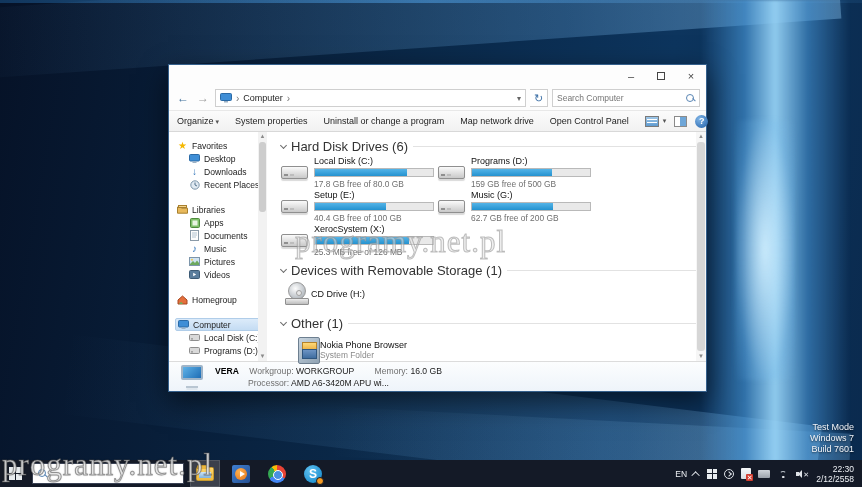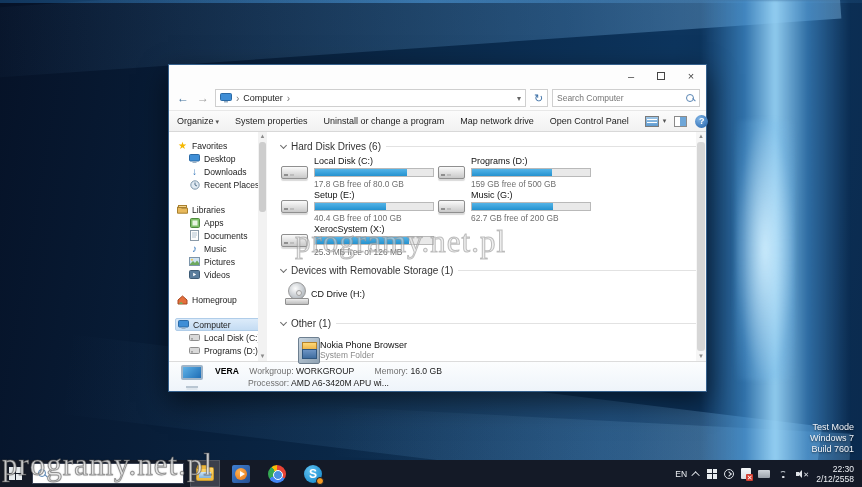--- a/index.html
+++ b/index.html
@@ -68,21 +68,21 @@
   .star { color:#f5b800; font-size:10px; }
   .note { color:#2f73b8; font-size:10px; }
   .dl-arrow { color:#2f73b8; font-weight:bold; font-size:10px; }
   .sb-scroll { position:absolute; right:0; top:0; bottom:0; width:9px; background:#f2f2f2; display:flex; flex-direction:column; align-items:center; }
   .sb-thumb { width:7px; height:70px; background:#cdcdcd; border-radius:3px; margin-top:1px; }
   .scroll-arrow { color:#8a8a8a; font-size:6px; line-height:9px; }
   .sb-scroll .scroll-arrow:last-child { margin-top:auto; }
   .main { flex:1; padding:4px 4px 0 14px; position:relative; min-width:0; }
   .main-scroll { position:absolute; right:0; top:0; bottom:0; width:10px; background:#f6f6f6; display:flex; flex-direction:column; align-items:center; }
   .ms-thumb { width:8px; flex:1; margin:1px 0; background:#d6d6d6; border-radius:3px; }
-  .group-header { display:flex; align-items:center; gap:5px; height:16px; margin-top:2px; color:#333; font-size:10px; }
+  .group-header { display:flex; align-items:center; gap:5px; height:16px; margin-top:2px; color:#333; font-size:13px; }
   .gh-chev { width:5px; height:5px; border-right:1.3px solid #6d6d6d; border-bottom:1.3px solid #6d6d6d; transform:rotate(45deg); margin-top:-2px; flex:none; }
   .gh-rule { flex:1; height:1px; background:#e2e2e2; margin-right:4px; }
   .drive-grid { display:grid; grid-template-columns:157px 157px; }
   .drive-tile { display:flex; gap:6px; height:34px; padding-top:2px; cursor:default; }
   .hdd-icon { width:27px; height:13px; margin-top:10px; background:linear-gradient(#fafafa,#c9c9c9); border:1px solid #8f8f8f; border-radius:2px; position:relative; flex:none; box-shadow:0 2px 1px rgba(0,0,0,.15); }
   .hdd-icon::after { content:""; position:absolute; left:2px; bottom:2px; width:4px; height:2px; background:#8f8f8f; box-shadow:6px 0 0 #bdbdbd; }
   .drive-info { width:120px; }
   .drive-name { color:#111; height:11px; white-space:nowrap; }
   .drive-bar { width:120px; height:9px; border:1px solid #b9b9b9; background:#e9e9e9; margin:1px 0 2px; }
   .drive-fill { height:100%; background:linear-gradient(#54b4e8,#2492cf); }

